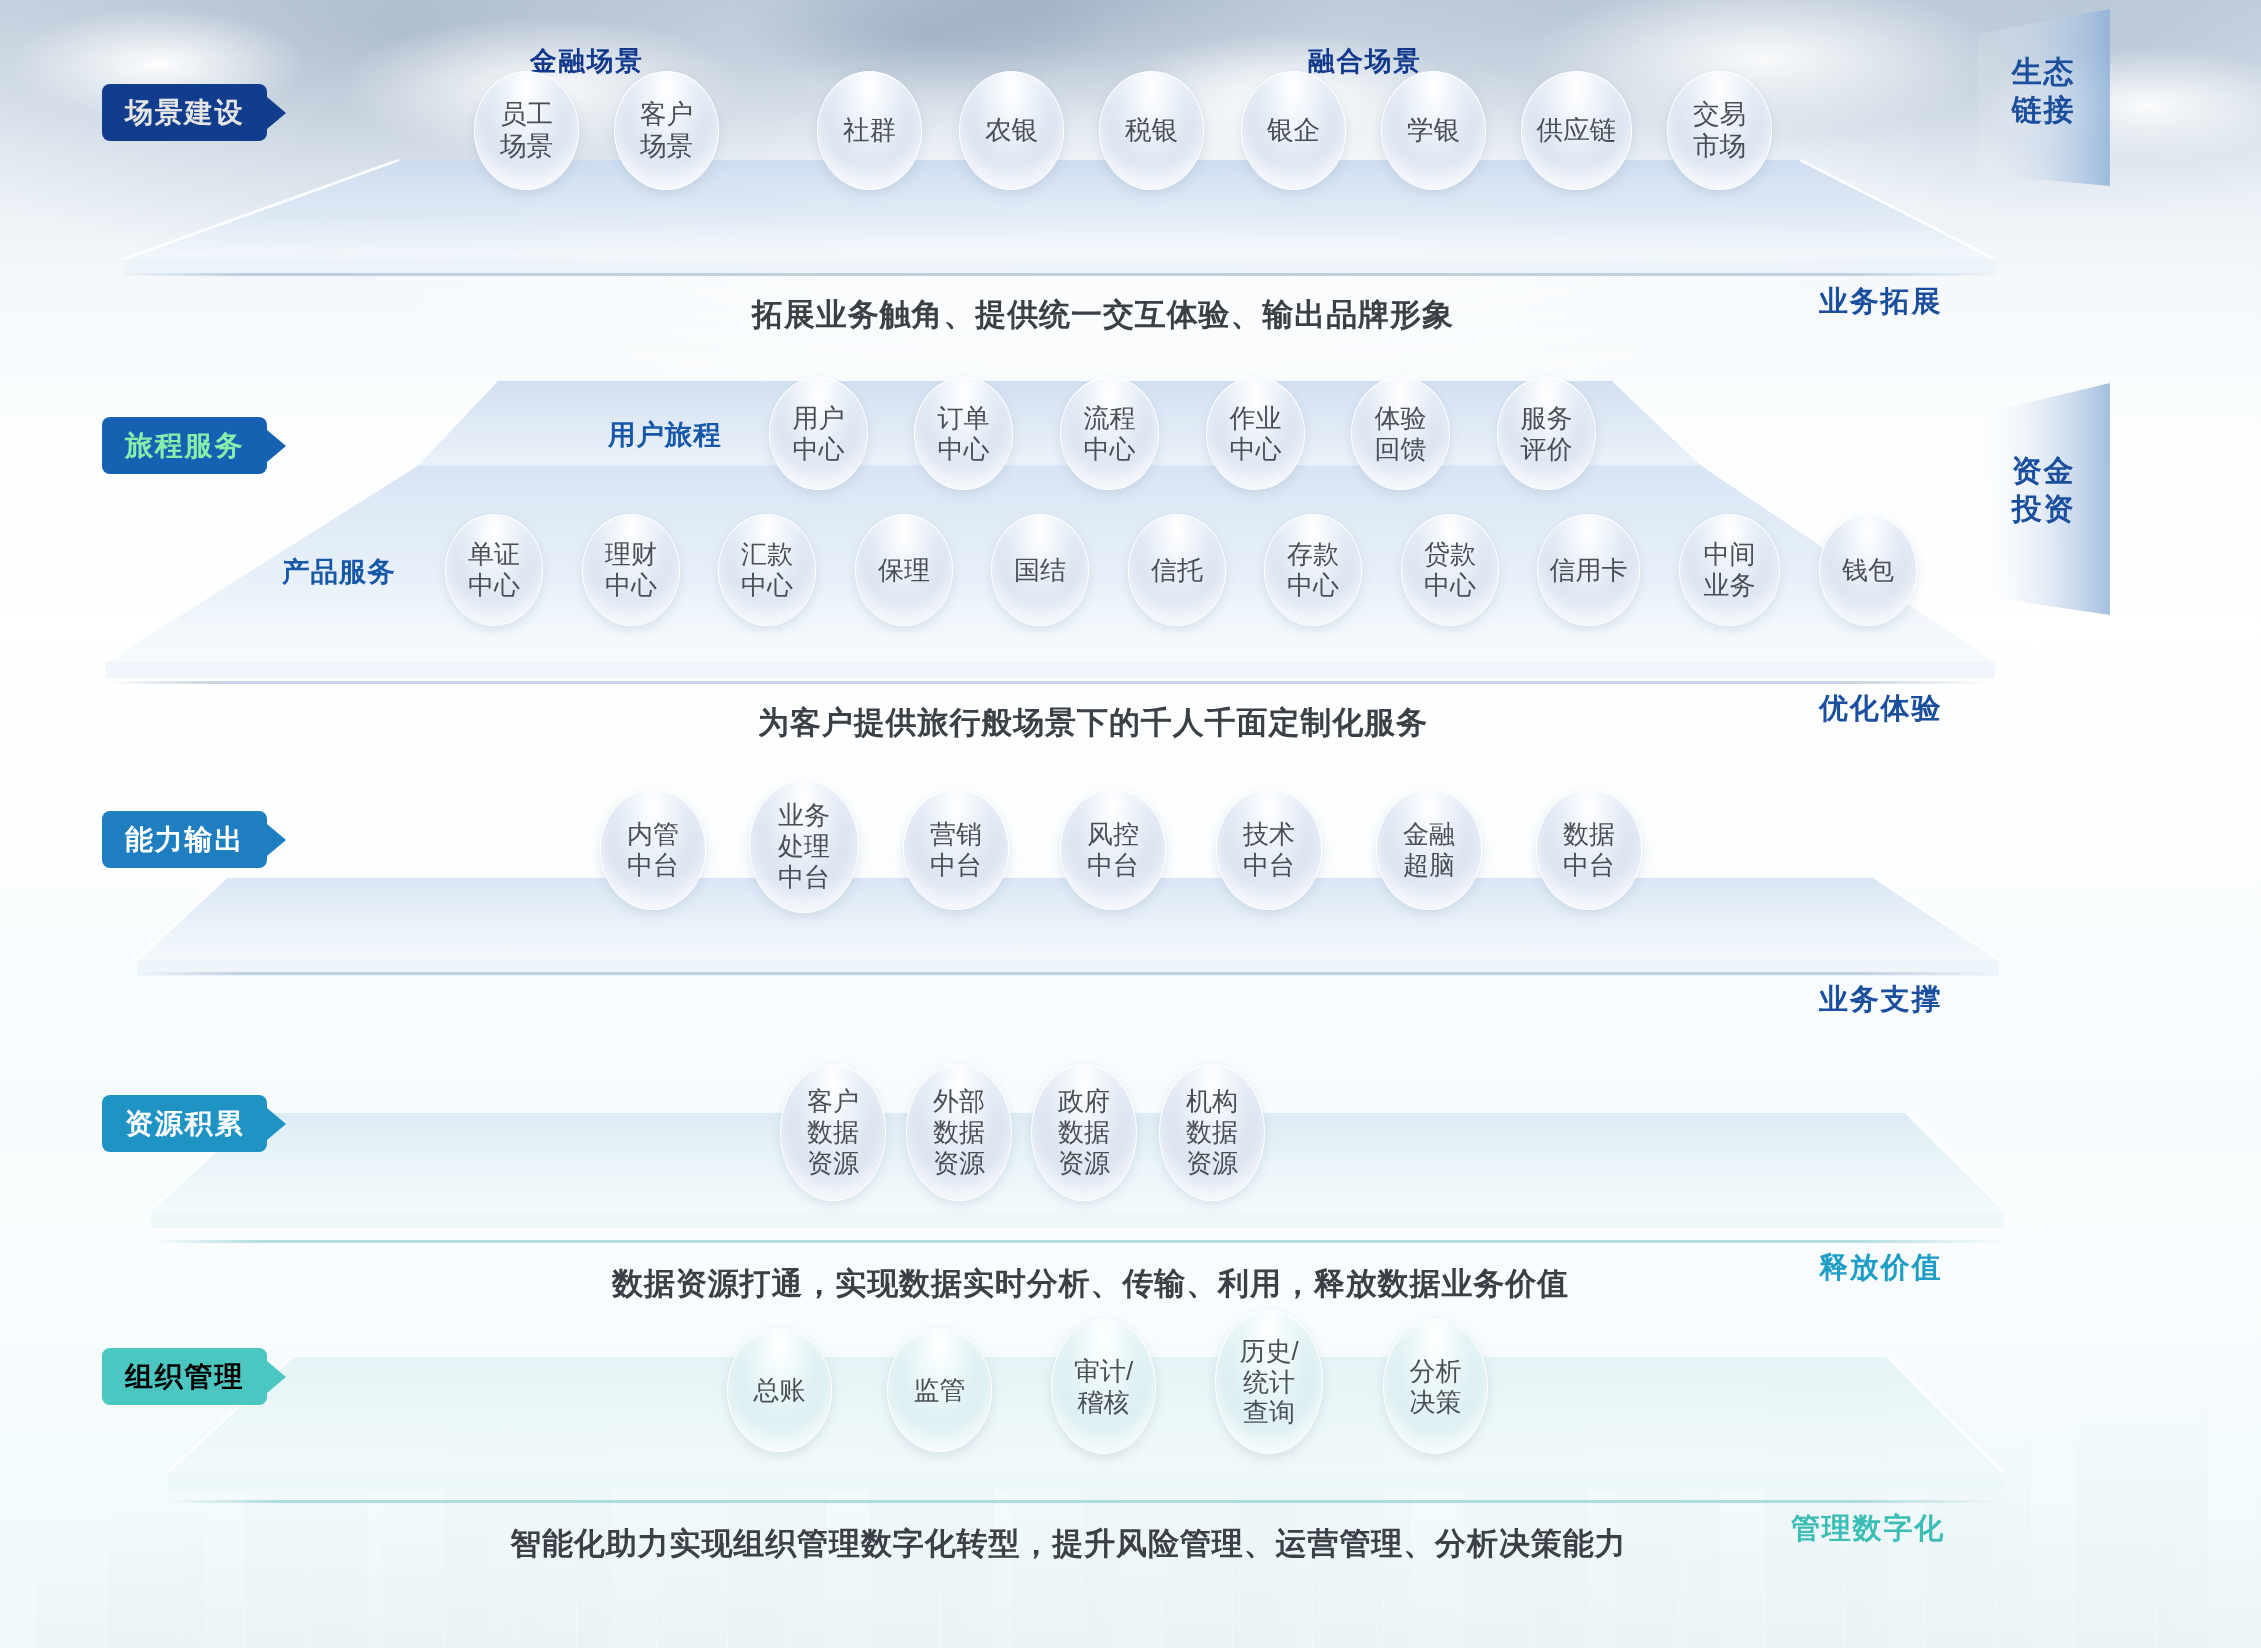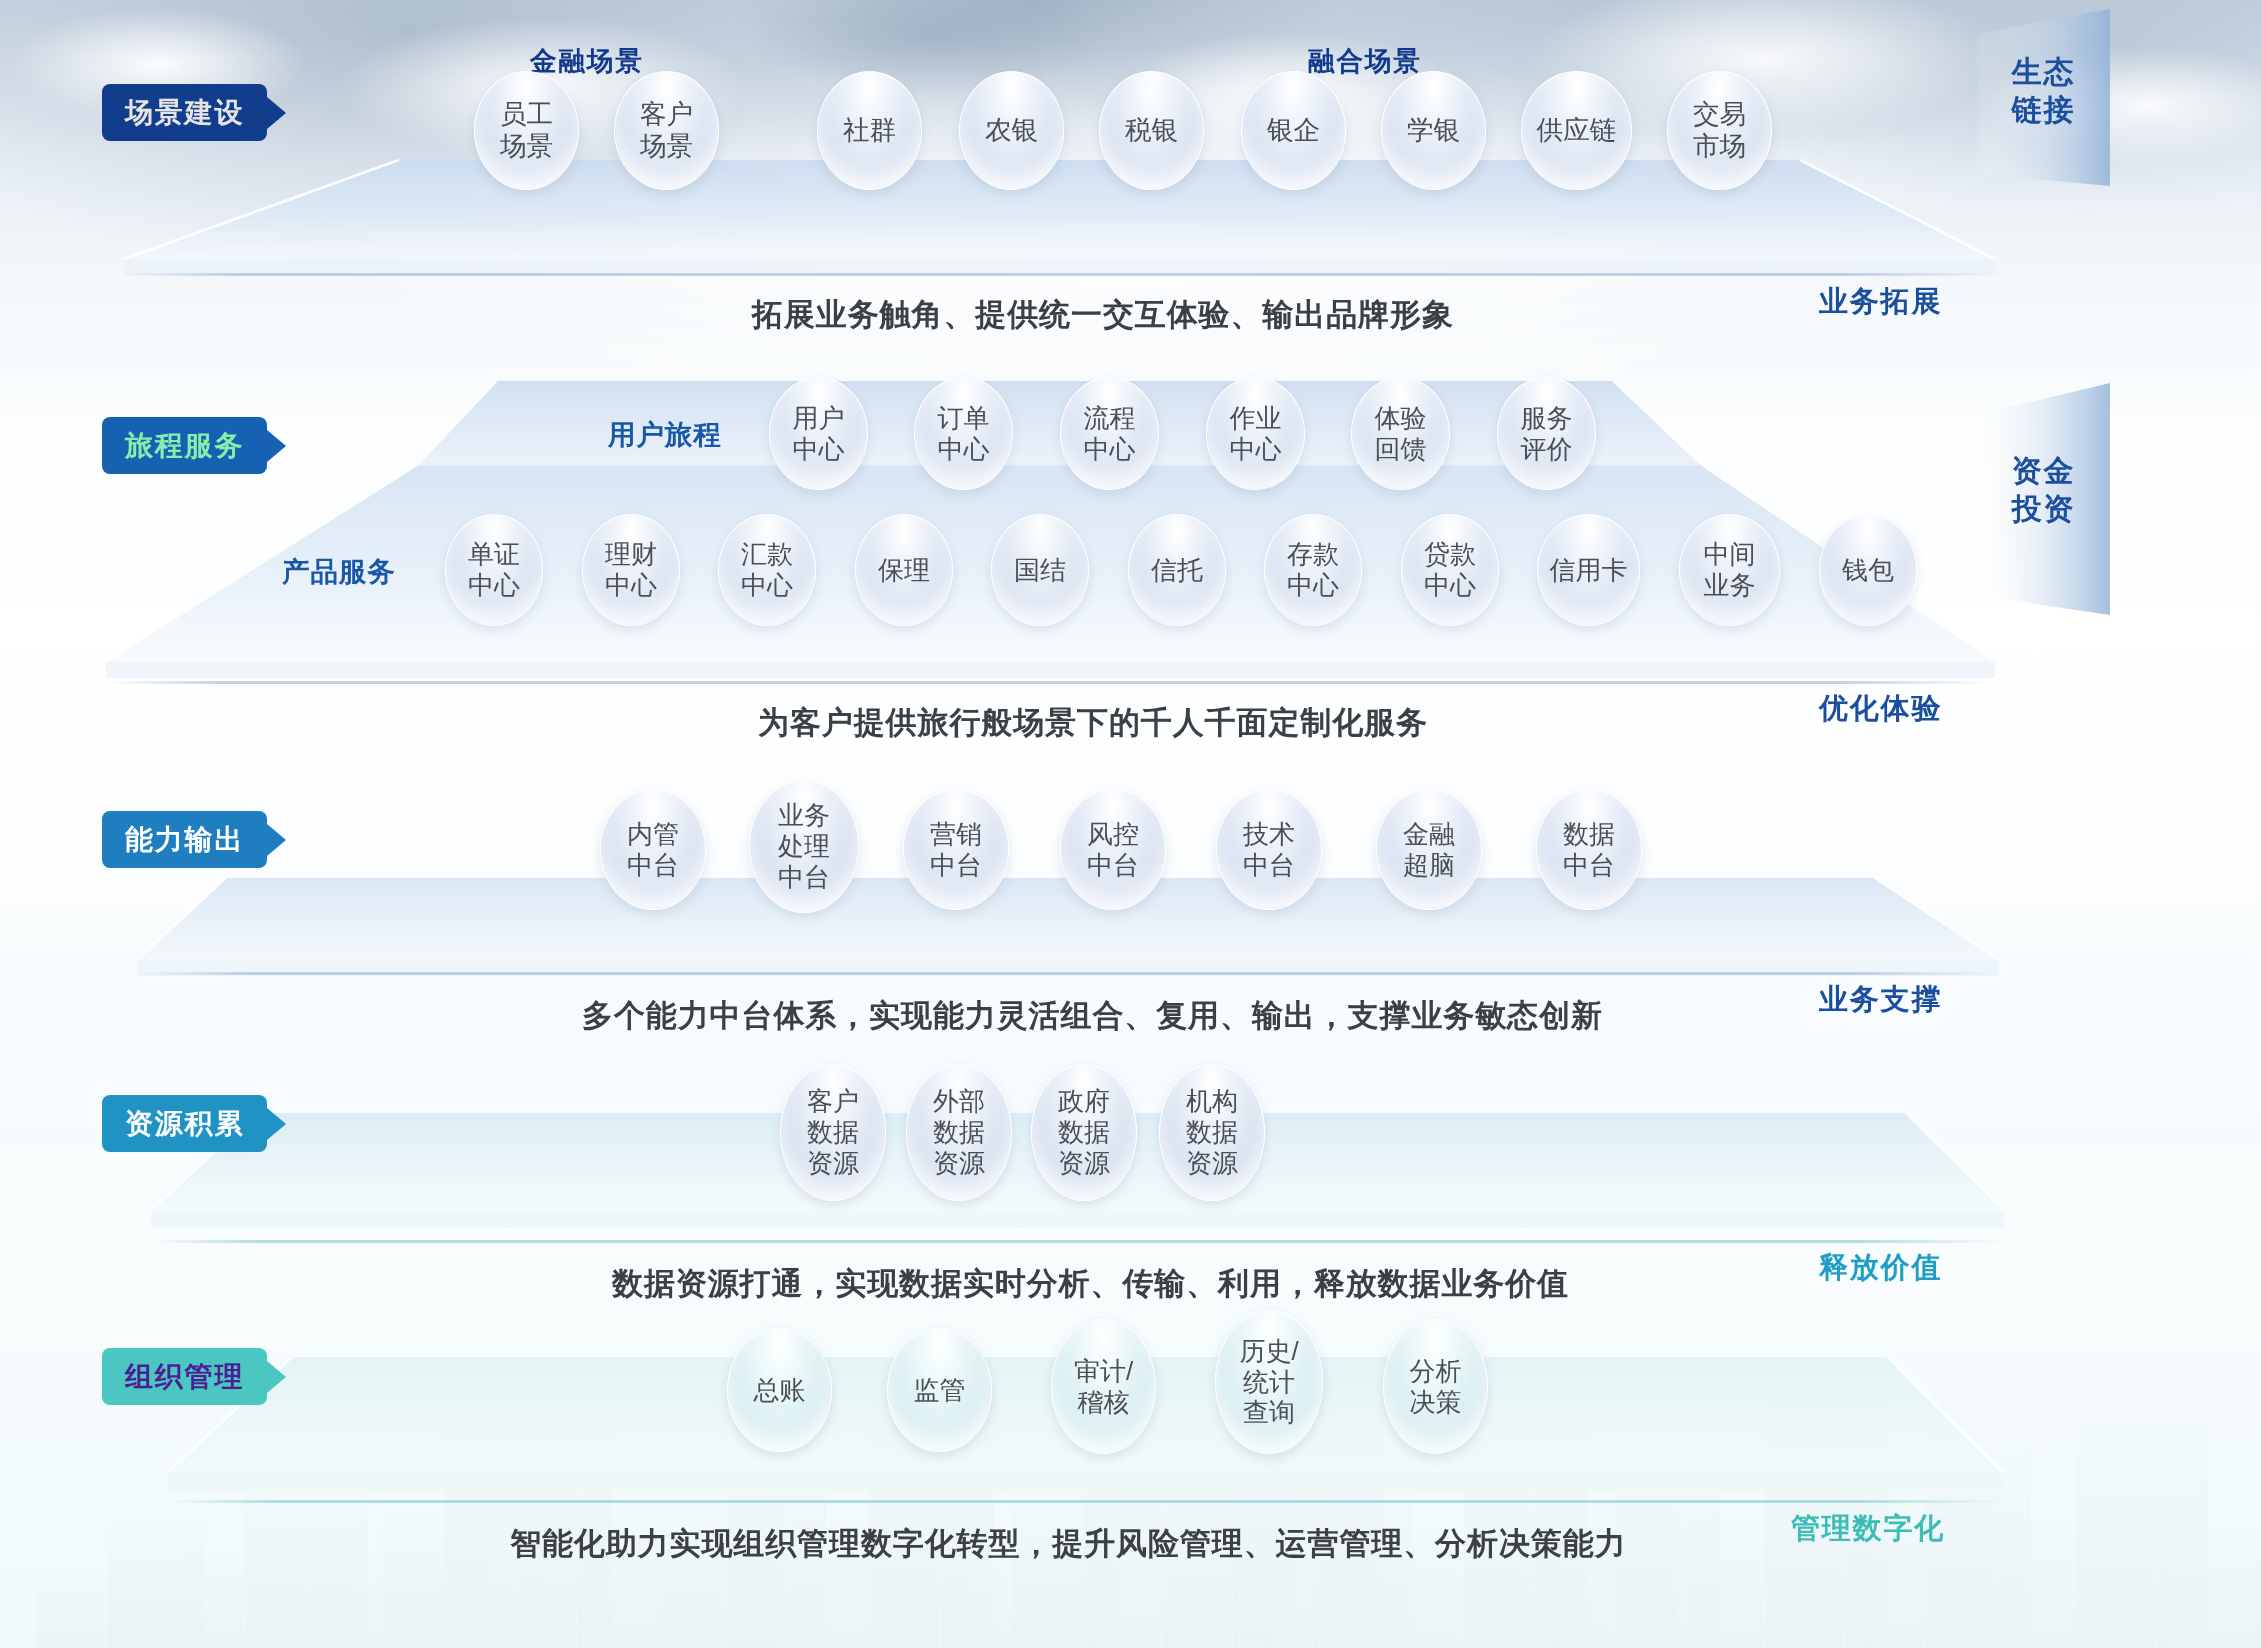--- a/index.html
+++ b/index.html
@@ -340,21 +340,20 @@
 中台</div>
   <div class="node blue" style="left:1216px; top:789px; width:106px; height:121px; font-size:26px;">技术
 中台</div>
   <div class="node blue" style="left:1376px; top:789px; width:106px; height:121px; font-size:26px;">金融
 超脑</div>
   <div class="node blue" style="left:1536px; top:789px; width:106px; height:121px; font-size:26px;">数据
 中台</div>
 
   <div class="divider-line" style="left:137px; top:972px; width:1862px;"></div>
   <div class="phase-label" style="left:1819px; top:952px; color:#1b4f9e;">业务支撑</div>
-  <div class="tier-caption" style="left:582px; top:995px;">多个能力中台体系，实现能力灵活组合、复用、输出，支撑业务敏态创新</div>
 
   <div class="platform" style="left:151px; top:1113px; width:1853px; height:115px;">
     <svg viewBox="0 0 2090 130" preserveAspectRatio="none">
       <defs>
         <linearGradient id="pf4" x1="0" y1="0" x2="0" y2="1">
           <stop offset="0%" stop-color="#d8eaf3" stop-opacity="0.85"></stop>
           <stop offset="100%" stop-color="#f0f9fb" stop-opacity="0.68"></stop>
         </linearGradient>
       </defs>
       <polygon points="120,0 1980,0 2090,110 0,110" fill="url(#pf4)"></polygon>
@@ -394,21 +393,21 @@
         </linearGradient>
       </defs>
       <polygon points="140,0 1940,0 2070,130 0,130" fill="url(#pf5)"></polygon>
       <polygon points="0,130 2070,130 2070,150 0,150" fill="#eaf7f8" opacity="0.65"></polygon>
       <line x1="140" y1="0" x2="0" y2="130" stroke="#ffffff" stroke-width="3" opacity="0.9"></line>
       <line x1="1940" y1="0" x2="2070" y2="130" stroke="#ffffff" stroke-width="3" opacity="0.9"></line>
     </svg>
   </div>
 
   <div class="tag" style="left:102px; top:1348px; color:#4cc6c0; background:#4cc6c0;">
-    <span style="color:#4c1d95;">组织管理</span>
+    <span style="color:#000000;">组织管理</span>
   </div>
 
   <div class="node teal" style="left:727px; top:1328px; width:105px; height:124px; font-size:26px;">总账</div>
   <div class="node teal" style="left:887px; top:1328px; width:105px; height:124px; font-size:26px;">监管</div>
   <div class="node teal" style="left:1051px; top:1319px; width:105px; height:135px; font-size:26px;">审计/
 稽核</div>
   <div class="node teal" style="left:1215px; top:1310px; width:108px; height:144px; font-size:26px;">历史/
 统计
 查询</div>
   <div class="node teal" style="left:1383px; top:1319px; width:105px; height:135px; font-size:26px;">分析

